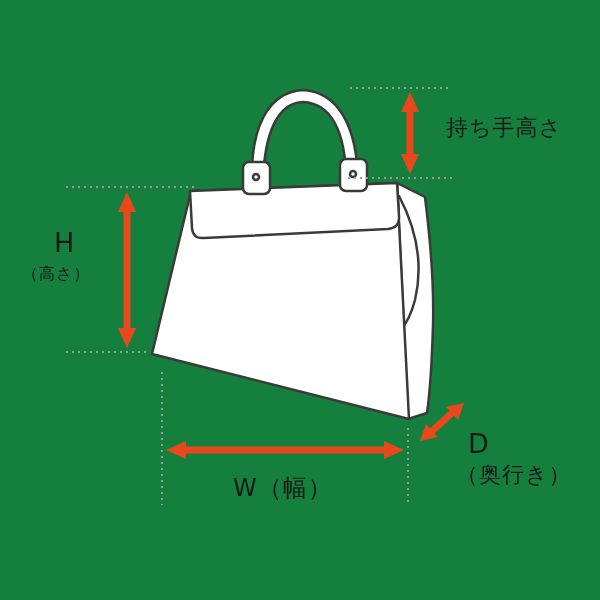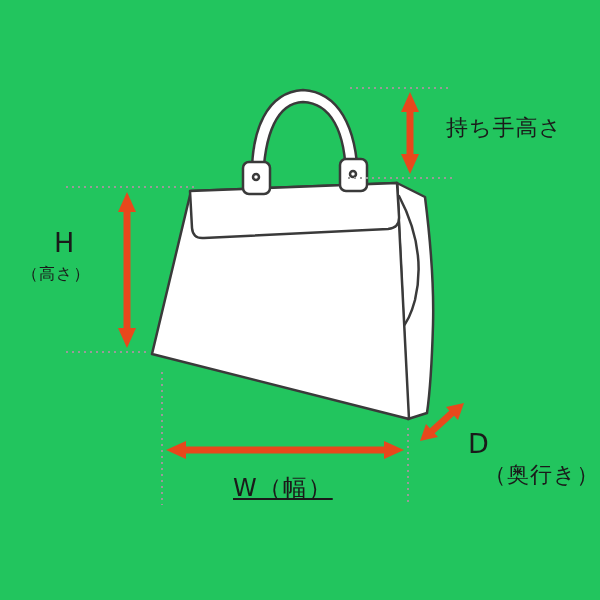--- a/index.html
+++ b/index.html
@@ -9,21 +9,21 @@
   }
   body {
     width: 600px;
     height: 600px;
     font-family: "DejaVu Sans", "Liberation Sans", sans-serif;
   }
   .canvas {
     position: relative;
     width: 600px;
     height: 600px;
-    background: #22c55e;
+    background: #15803d;
     overflow: hidden;
   }
   .canvas svg {
     position: absolute;
     left: 0;
     top: 0;
   }
   .label {
     position: absolute;
     color: #1a1a1a;
@@ -95,18 +95,18 @@
       </g>
     </g>
   </svg>
 
   <div class="label" style="left:446px; top:117px; font-size:22px;">持ち手高さ</div>
 
   <div class="label" style="left:54px; top:229px; font-size:27px;">H</div>
 
   <div class="label" style="left:22px; top:266px; font-size:16px;">（高さ）</div>
 
-  <div class="label" style="left:233px; top:476px; font-size:24px;text-decoration:underline;">W（幅）</div>
+  <div class="label" style="left:233px; top:476px; font-size:24px;">W（幅）</div>
 
   <div class="label" style="left:468px; top:430px; font-size:27px;">D</div>
 
-  <div class="label" style="left:456px; top:464px; font-size:22px;margin-left:28px;">（奥行き）</div>
+  <div class="label" style="left:456px; top:464px; font-size:22px;">（奥行き）</div>
 </div>
 
 </body></html>

